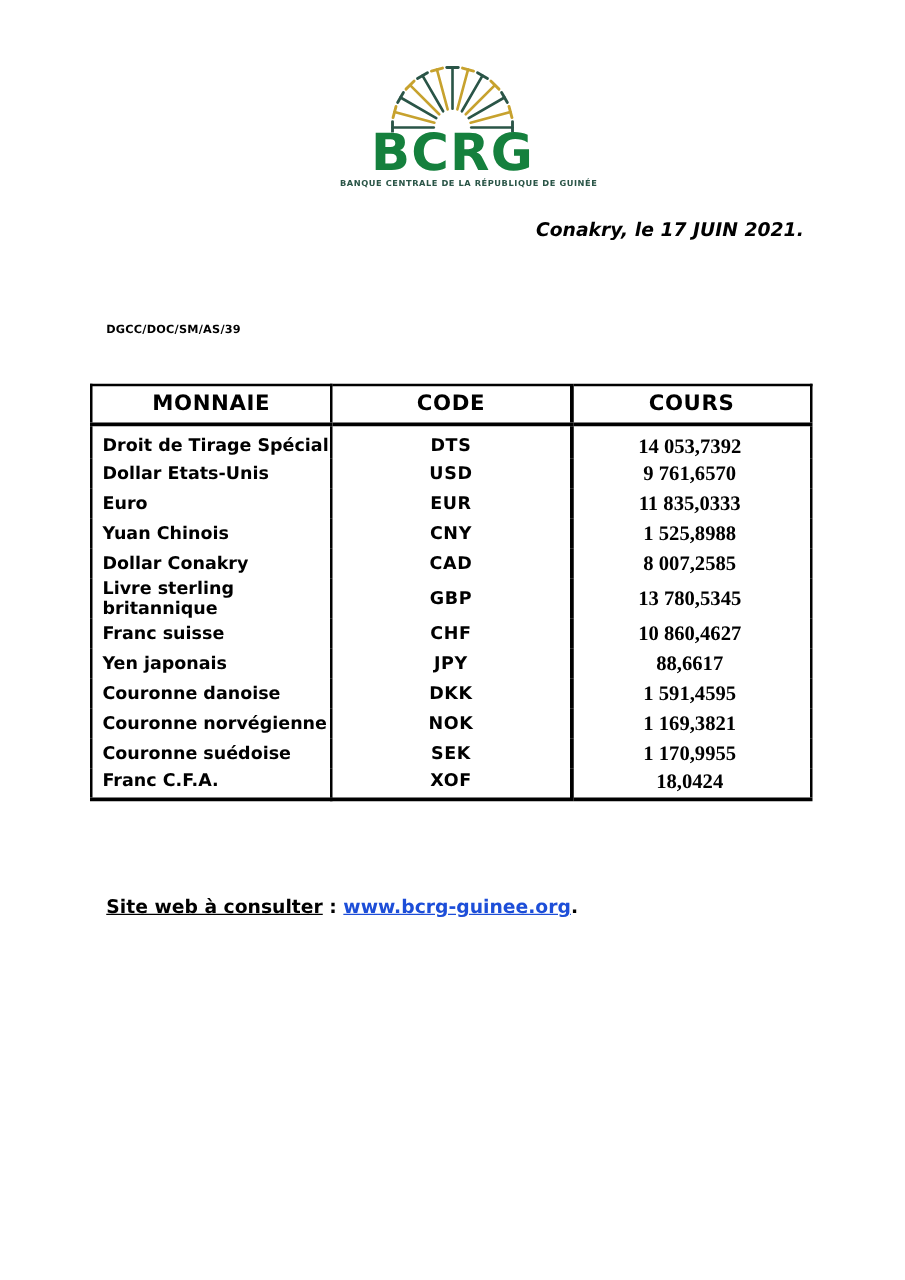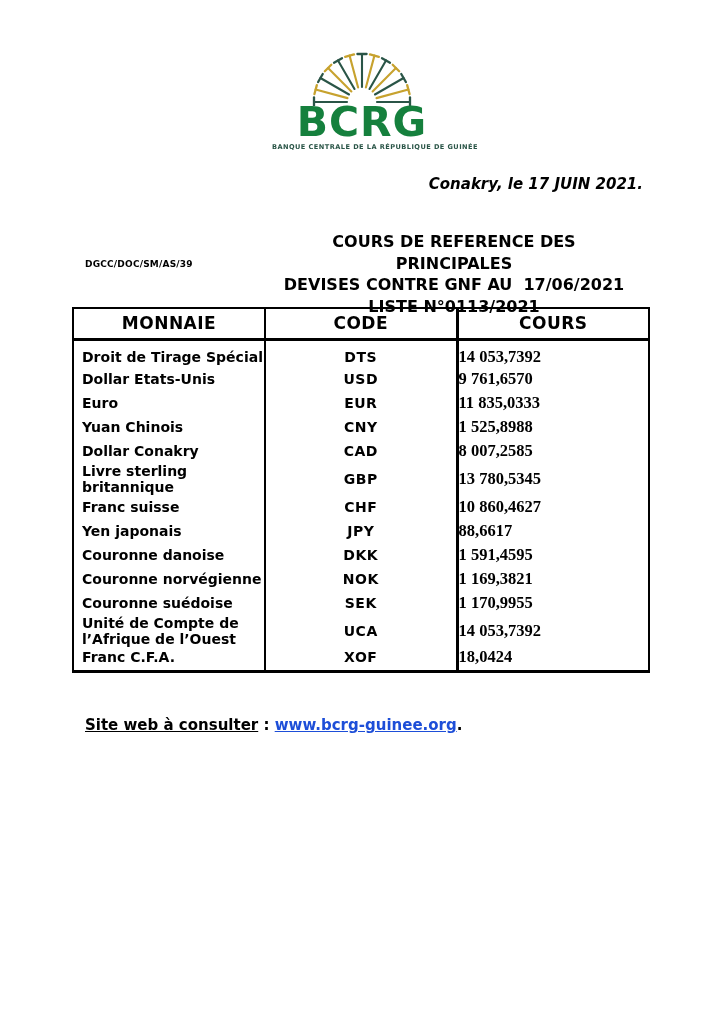--- a/index.html
+++ b/index.html
@@ -108,21 +108,21 @@
     width: 75px;
     text-align: center;
     font-size: 14px;
     font-weight: 700;
     letter-spacing: 0.5px;
     border-right: 3px solid #000;
     margin-top: 44px;
   }
   .rates-table tbody td.c-value {
     width: 160px;
-    text-align: left;
+    text-align: center;
     padding-right: 3px;
     font-family: "Liberation Serif", "DejaVu Serif", serif;
     font-size: 16.5px;
     font-weight: 700;
     border-right: 2px solid #000;
   }
   .rates-table tbody { border-bottom: 3px solid #000; }
   .rates-table tbody tr:first-child td { padding-top: 6px; }
   .rates-table tbody tr.gap-above td { padding-top: 7px; }
   .rates-table tbody tr:last-child td { padding-bottom: 3px; }
@@ -173,25 +173,20 @@
         <line x1="115" y1="62.6" x2="115" y2="53.4" stroke="#2a5547" stroke-width="2.3" stroke-linecap="round"></line>
       </svg>
     <div class="logo-acronym" style="color: #15803d;">BCRG</div>
     <div class="logo-tagline" style="color: rgb(42, 85, 71);">BANQUE CENTRALE DE LA RÉPUBLIQUE DE GUINÉE</div>
   </div>
 
   <div class="dateline">Conakry, le 17 JUIN 2021.</div>
 
   <div class="refcode">DGCC/DOC/SM/AS/39</div>
 
-  <div class="title-block">
-    <div class="title-line">COURS DE REFERENCE DES PRINCIPALES</div>
-    <div class="title-line">DEVISES CONTRE GNF AU  17/06/2021</div>
-    <div class="title-line">LISTE N°0113/2021</div>
-  </div>
 
   <table class="rates-table">
     <thead>
       <tr>
         <th>MONNAIE</th>
         <th>CODE</th>
         <th class="h-cours">COURS</th>
       </tr>
     </thead>
     <tbody>
@@ -255,25 +250,20 @@
       <td class="c-value">1 169,3821</td>
     </tr>
 
     <tr>
       <td class="c-name">Couronne suédoise</td>
       <td class="c-code">SEK</td>
       <td class="c-value">1 170,9955</td>
     </tr>
 
 
-    <tr>
-      <td class="c-name">Unité de Compte de l’Afrique de l’Ouest</td>
-      <td class="c-code">UCA</td>
-      <td class="c-value">14 053,7392</td>
-    </tr>
 
     <tr>
       <td class="c-name">Franc C.F.A.</td>
       <td class="c-code">XOF</td>
       <td class="c-value">18,0424</td>
     </tr>
   </tbody>
   </table>
 
   <div class="footer"><span class="footer-label">Site web à consulter</span><span style="white-space:pre"> : </span><a class="site-link" style="color: #1d4ed8;">www.bcrg-guinee.org</a><span>.</span></div>

